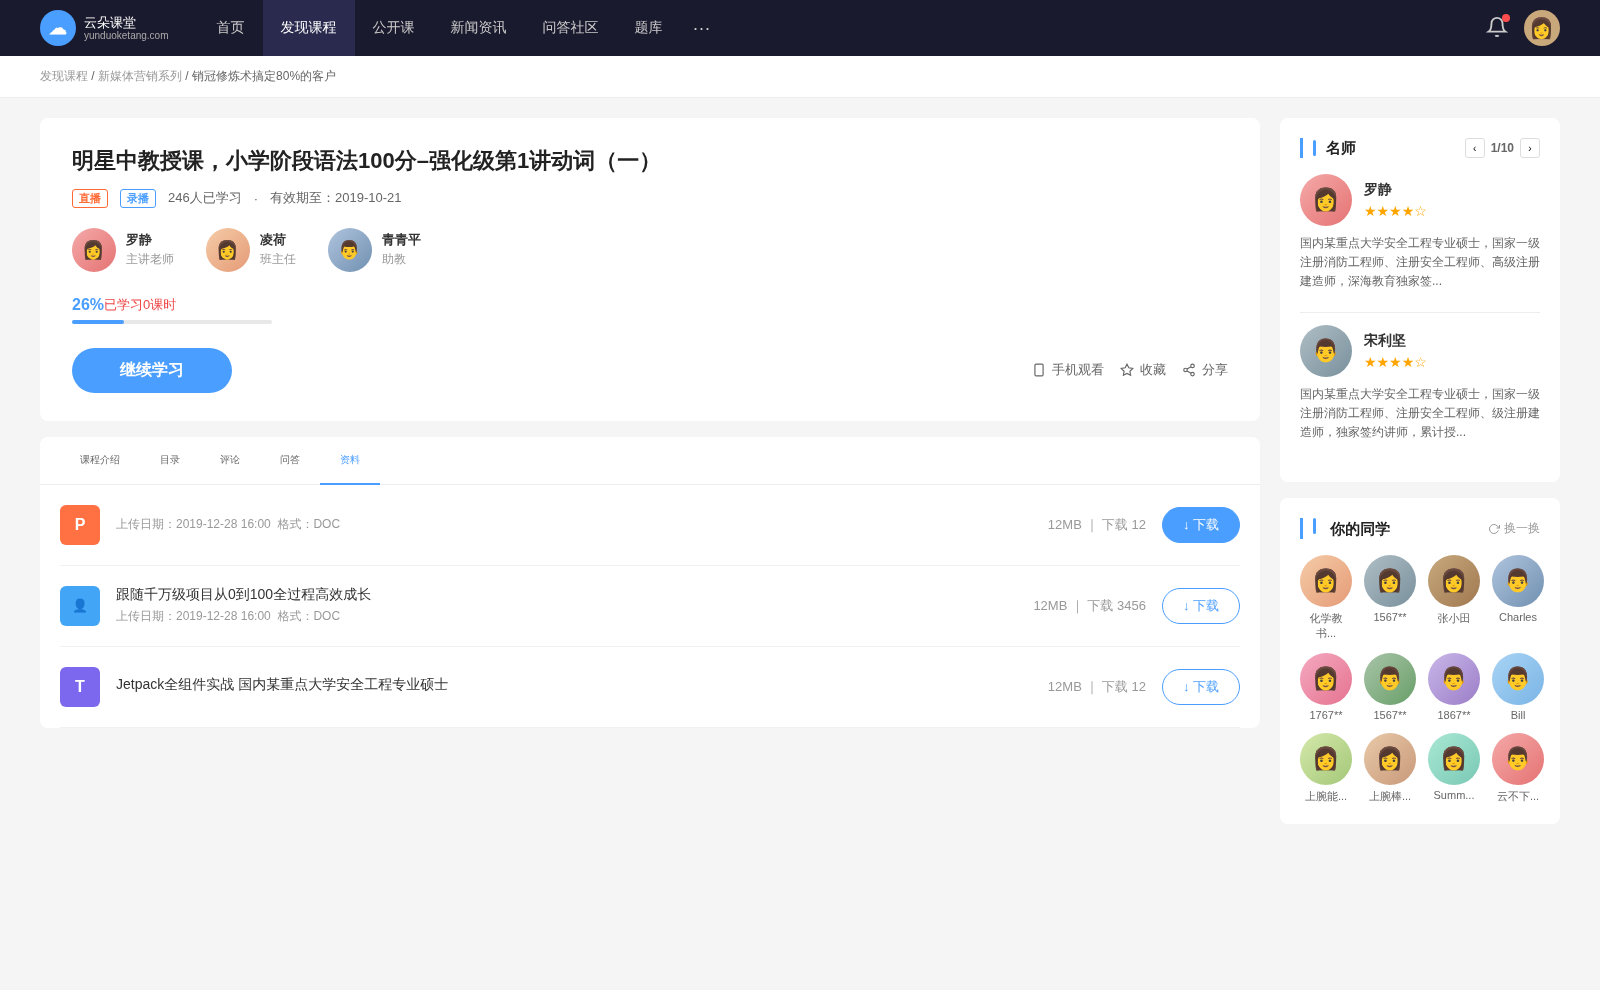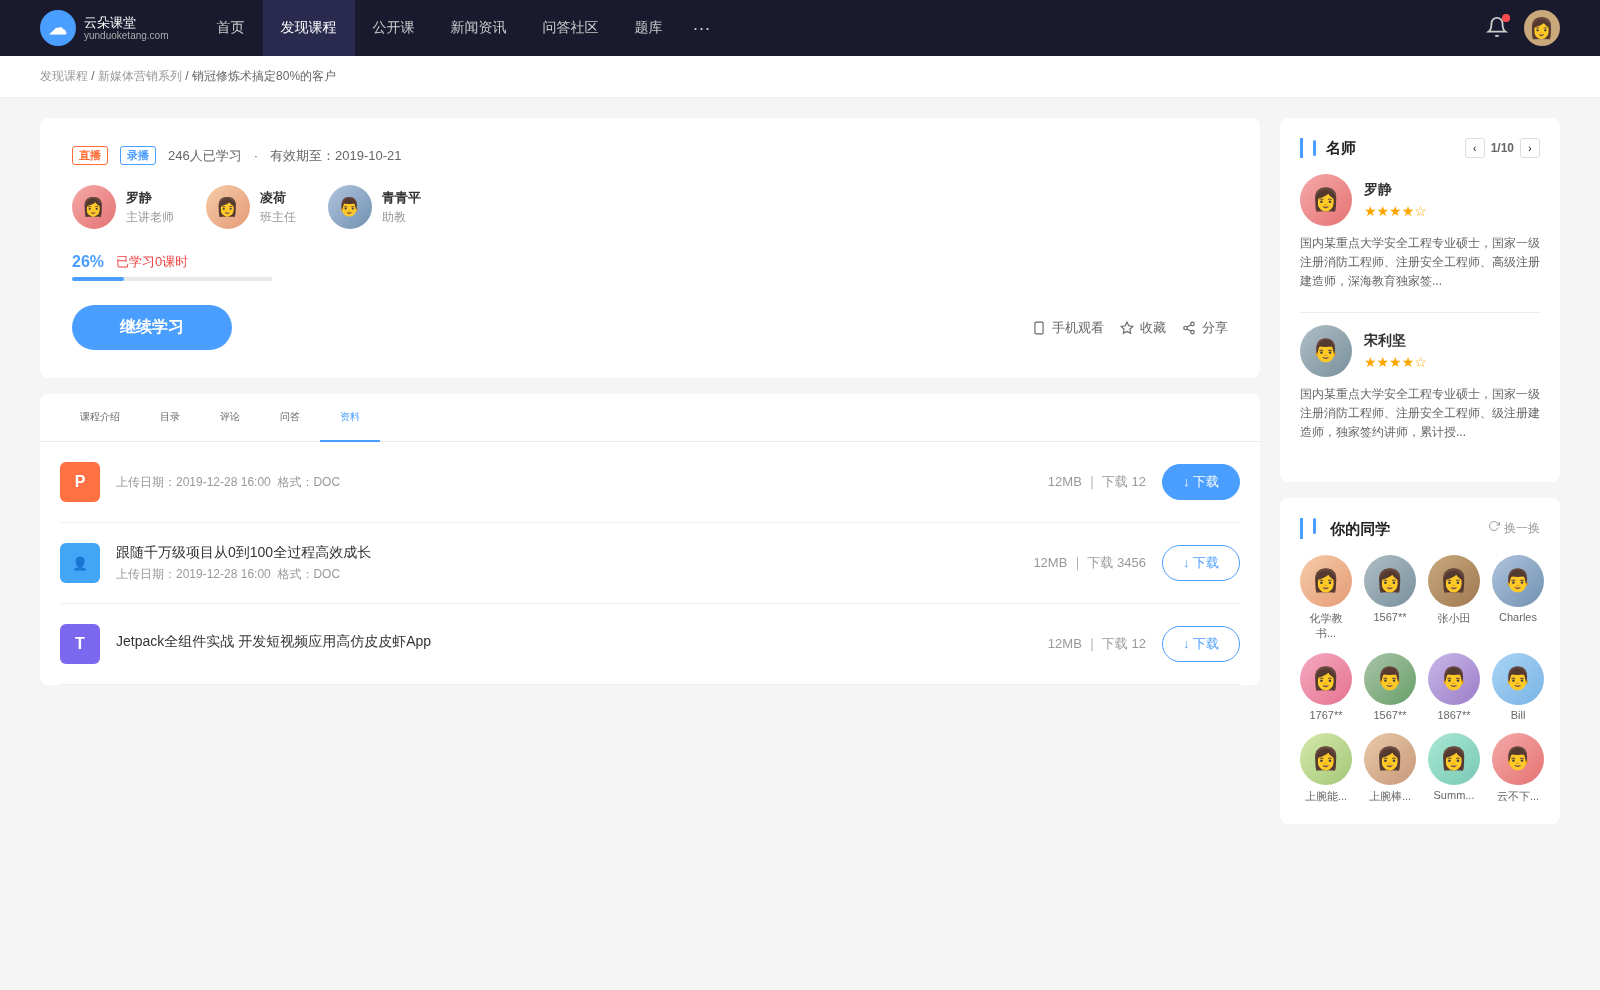--- a/index.html
+++ b/index.html
@@ -39,21 +39,21 @@
     .badge-live { color: #ff6b35; border-color: #ff6b35; }
     .badge-record { color: #4a9eff; border-color: #4a9eff; }
     .teachers { display: flex; gap: 32px; margin-bottom: 24px; }
     .teacher { display: flex; align-items: center; gap: 10px; }
     .teacher-avatar { width: 44px; height: 44px; border-radius: 50%; overflow: hidden; }
     .teacher-avatar-img { width: 100%; height: 100%; object-fit: cover; background: #e0c9a0; display: flex; align-items: center; justify-content: center; font-size: 18px; }
     .teacher-info { font-size: 13px; }
     .teacher-name { font-weight: bold; color: #333; margin-bottom: 2px; }
     .teacher-role { color: #999; font-size: 12px; }
     .progress-section { margin-bottom: 24px; }
-    .progress-info { display: flex; align-items: center; gap: 12px; margin-bottom: 6px; }
+    .progress-info { display: flex; align-items: center; gap: 0; margin-bottom: 6px; }
     .progress-pct { color: #4a9eff; font-size: 16px; font-weight: bold; }
     .progress-label { color: #ef4444; font-size: 13px; }
     .progress-bar-bg { width: 200px; height: 4px; background: #e8e8e8; border-radius: 2px; }
     .progress-bar-fill { height: 100%; background: #4a9eff; border-radius: 2px; }
     .course-actions { display: flex; align-items: center; gap: 8px; }
     .btn-continue { background: #4a9eff; color: white; border: none; border-radius: 24px; padding: 12px 48px; font-size: 16px; font-weight: bold; cursor: pointer; }
     .action-btns { margin-left: auto; display: flex; gap: 16px; }
     .action-btn { display: flex; align-items: center; gap: 6px; color: #666; cursor: pointer; font-size: 13px; background: none; border: none; }
 
     
@@ -87,21 +87,21 @@
     .teacher-item { margin-bottom: 20px; }
     .teacher-item-header { display: flex; align-items: center; gap: 12px; margin-bottom: 8px; }
     .teacher-item-avatar { width: 52px; height: 52px; border-radius: 50%; background: #e8d5b0; flex-shrink: 0; display: flex; align-items: center; justify-content: center; overflow: hidden; }
     .teacher-item-name { font-weight: bold; font-size: 14px; color: #333; margin-bottom: 4px; }
     .stars { color: #ffa500; font-size: 14px; }
     .teacher-item-desc { font-size: 12px; color: #666; line-height: 1.6; }
 
     
     .classmates-header { display: flex; align-items: center; justify-content: space-between; margin-bottom: 16px; }
     .classmates-title { font-size: 15px; font-weight: bold; color: #222; border-left: 3px solid #4a9eff; padding-left: 10px; }
-    .refresh-btn { display: flex; gap: 4px; color: #999; font-size: 12px; cursor: pointer; }
+    .refresh-btn { display: flex; align-items: center; gap: 4px; color: #999; font-size: 12px; cursor: pointer; }
     .classmates-grid { display: grid; grid-template-columns: repeat(4, 1fr); gap: 12px; }
     .classmate { display: flex; flex-direction: column; align-items: center; gap: 4px; cursor: pointer; }
     .classmate-avatar { width: 52px; height: 52px; border-radius: 50%; overflow: hidden; background: #ddd; display: flex; align-items: center; justify-content: center; }
     .classmate-name { font-size: 11px; color: #666; text-align: center; }
 
     
     .av1 { background: linear-gradient(135deg, #f5a9a9, #e57373); }
     .av2 { background: linear-gradient(135deg, #b0bec5, #78909c); }
     .av3 { background: linear-gradient(135deg, #c8a97e, #a07850); }
     .av4 { background: linear-gradient(135deg, #b0c4de, #7090b0); }
@@ -156,20 +156,21 @@
   <a href="#">新媒体营销系列</a>
   <span> / </span>
   <span>销冠修炼术搞定80%的客户</span>
 </div>
 
 <div class="main">
 
   <div class="content">
 
     <div class="course-card">
+      <h1 class="course-title">明星中教授课，小学阶段语法100分–强化级第1讲动词（一）</h1>
 
       <div class="course-meta">
         <span class="badge badge-live">直播</span>
         <span class="badge badge-record">录播</span>
         <span>246人已学习</span>
         <span>·</span>
         <span>有效期至：2019-10-21</span>
       </div>
 
       <div class="teachers">
@@ -276,21 +277,21 @@
           </div>
           <div class="resource-stats">
             <span>12MB</span> ｜ <span>下载 3456</span>
           </div>
           <button class="btn-download">↓ 下载</button>
         </div>
 
         <div class="resource-item">
           <div class="resource-icon resource-icon-t">T</div>
           <div class="resource-info">
-            <div class="resource-name">Jetpack全组件实战 开发短视频应用高仿皮皮虾App</div>
+            <div class="resource-name">Jetpack全组件实战 国内某重点大学安全工程专业硕士</div>
             <div class="resource-meta">
               <span></span><span></span>
             </div>
           </div>
           <div class="resource-stats">
             <span>12MB</span> ｜ <span>下载 12</span>
           </div>
           <button class="btn-download">↓ 下载</button>
         </div>
 

